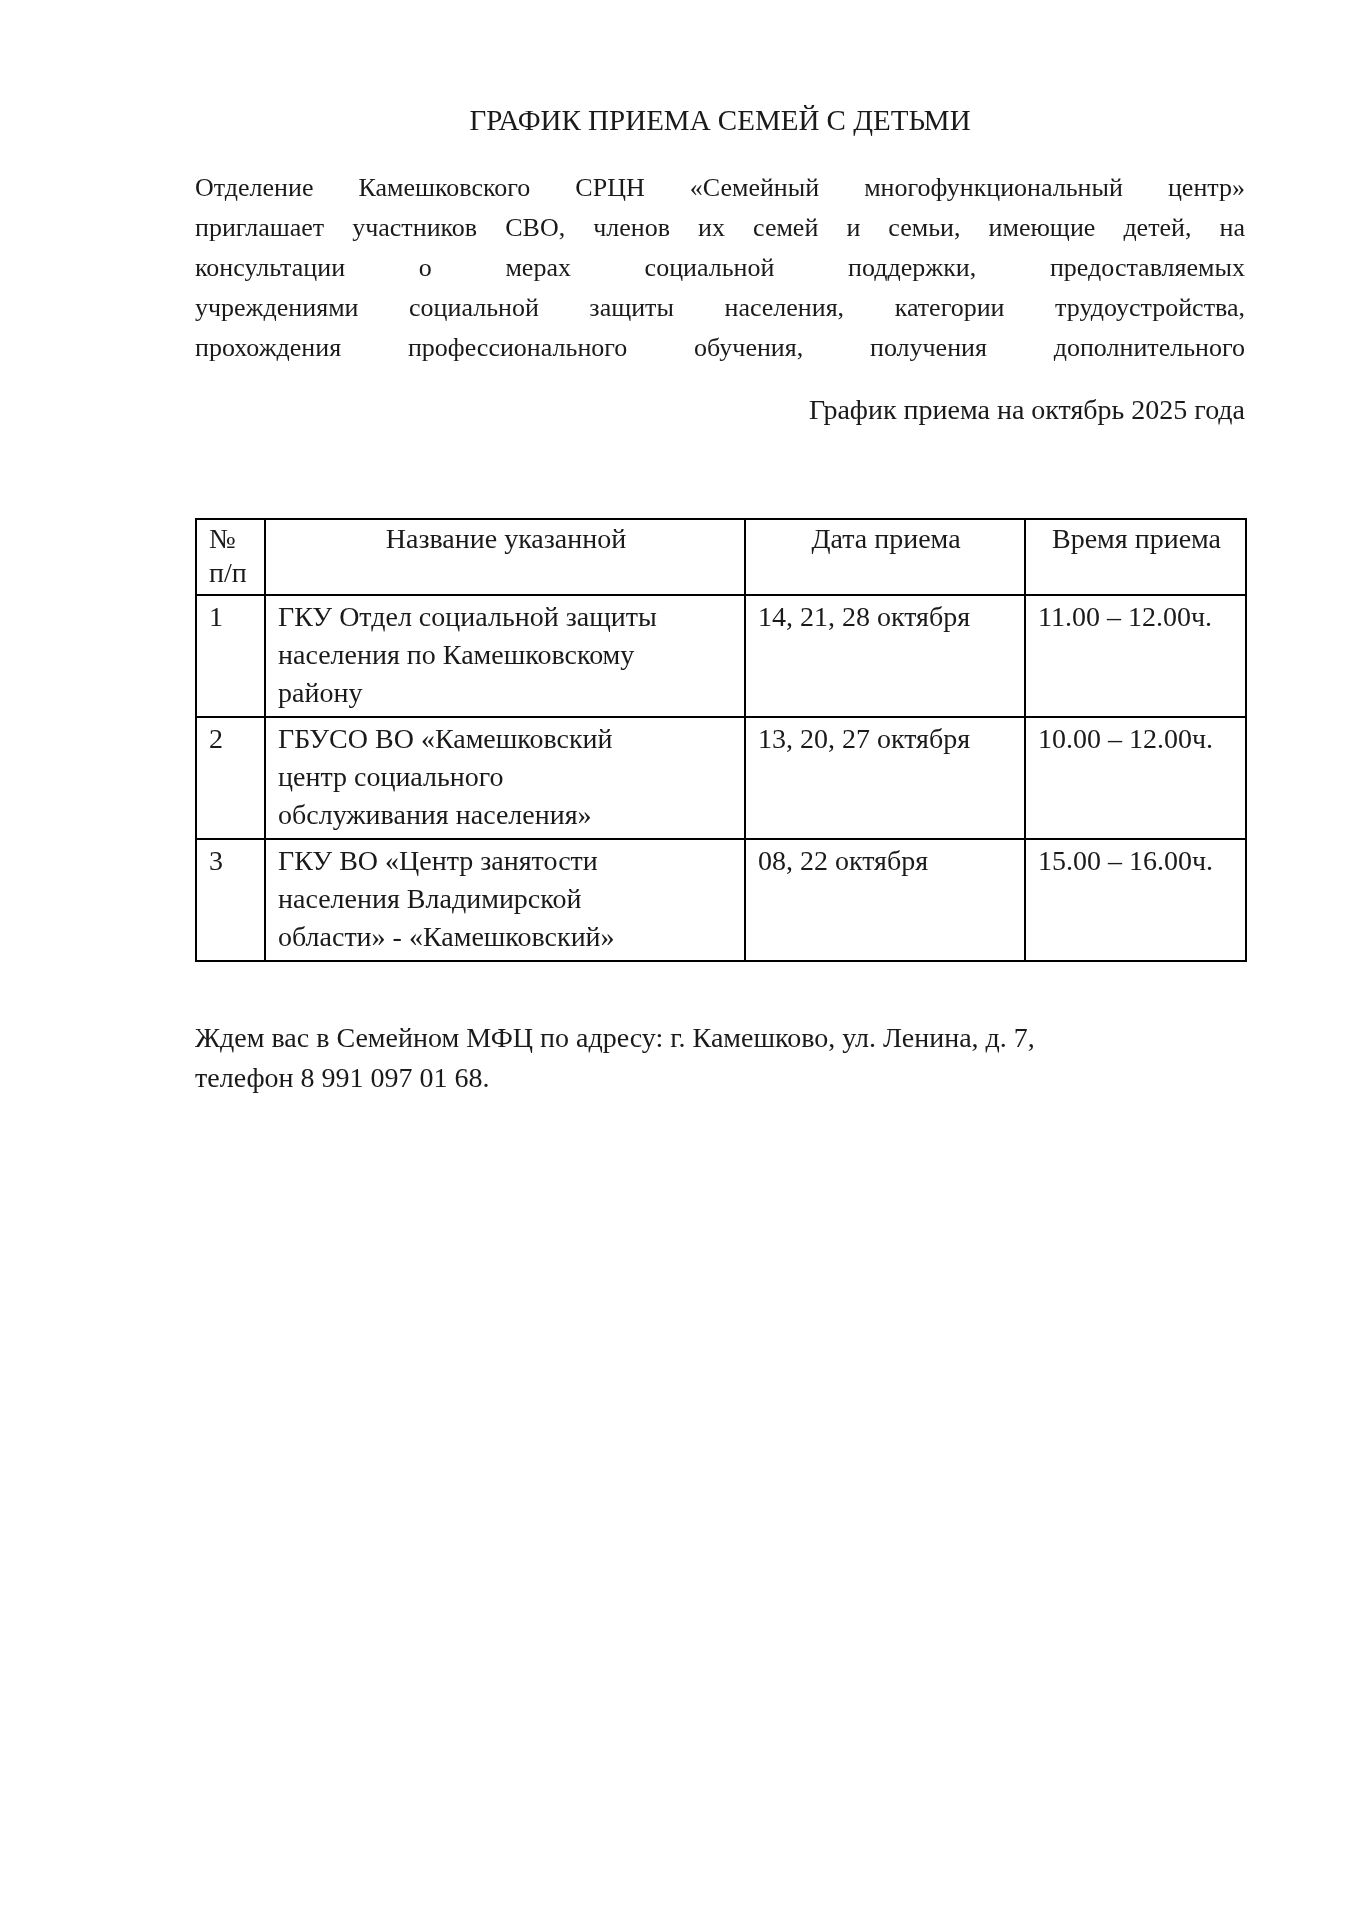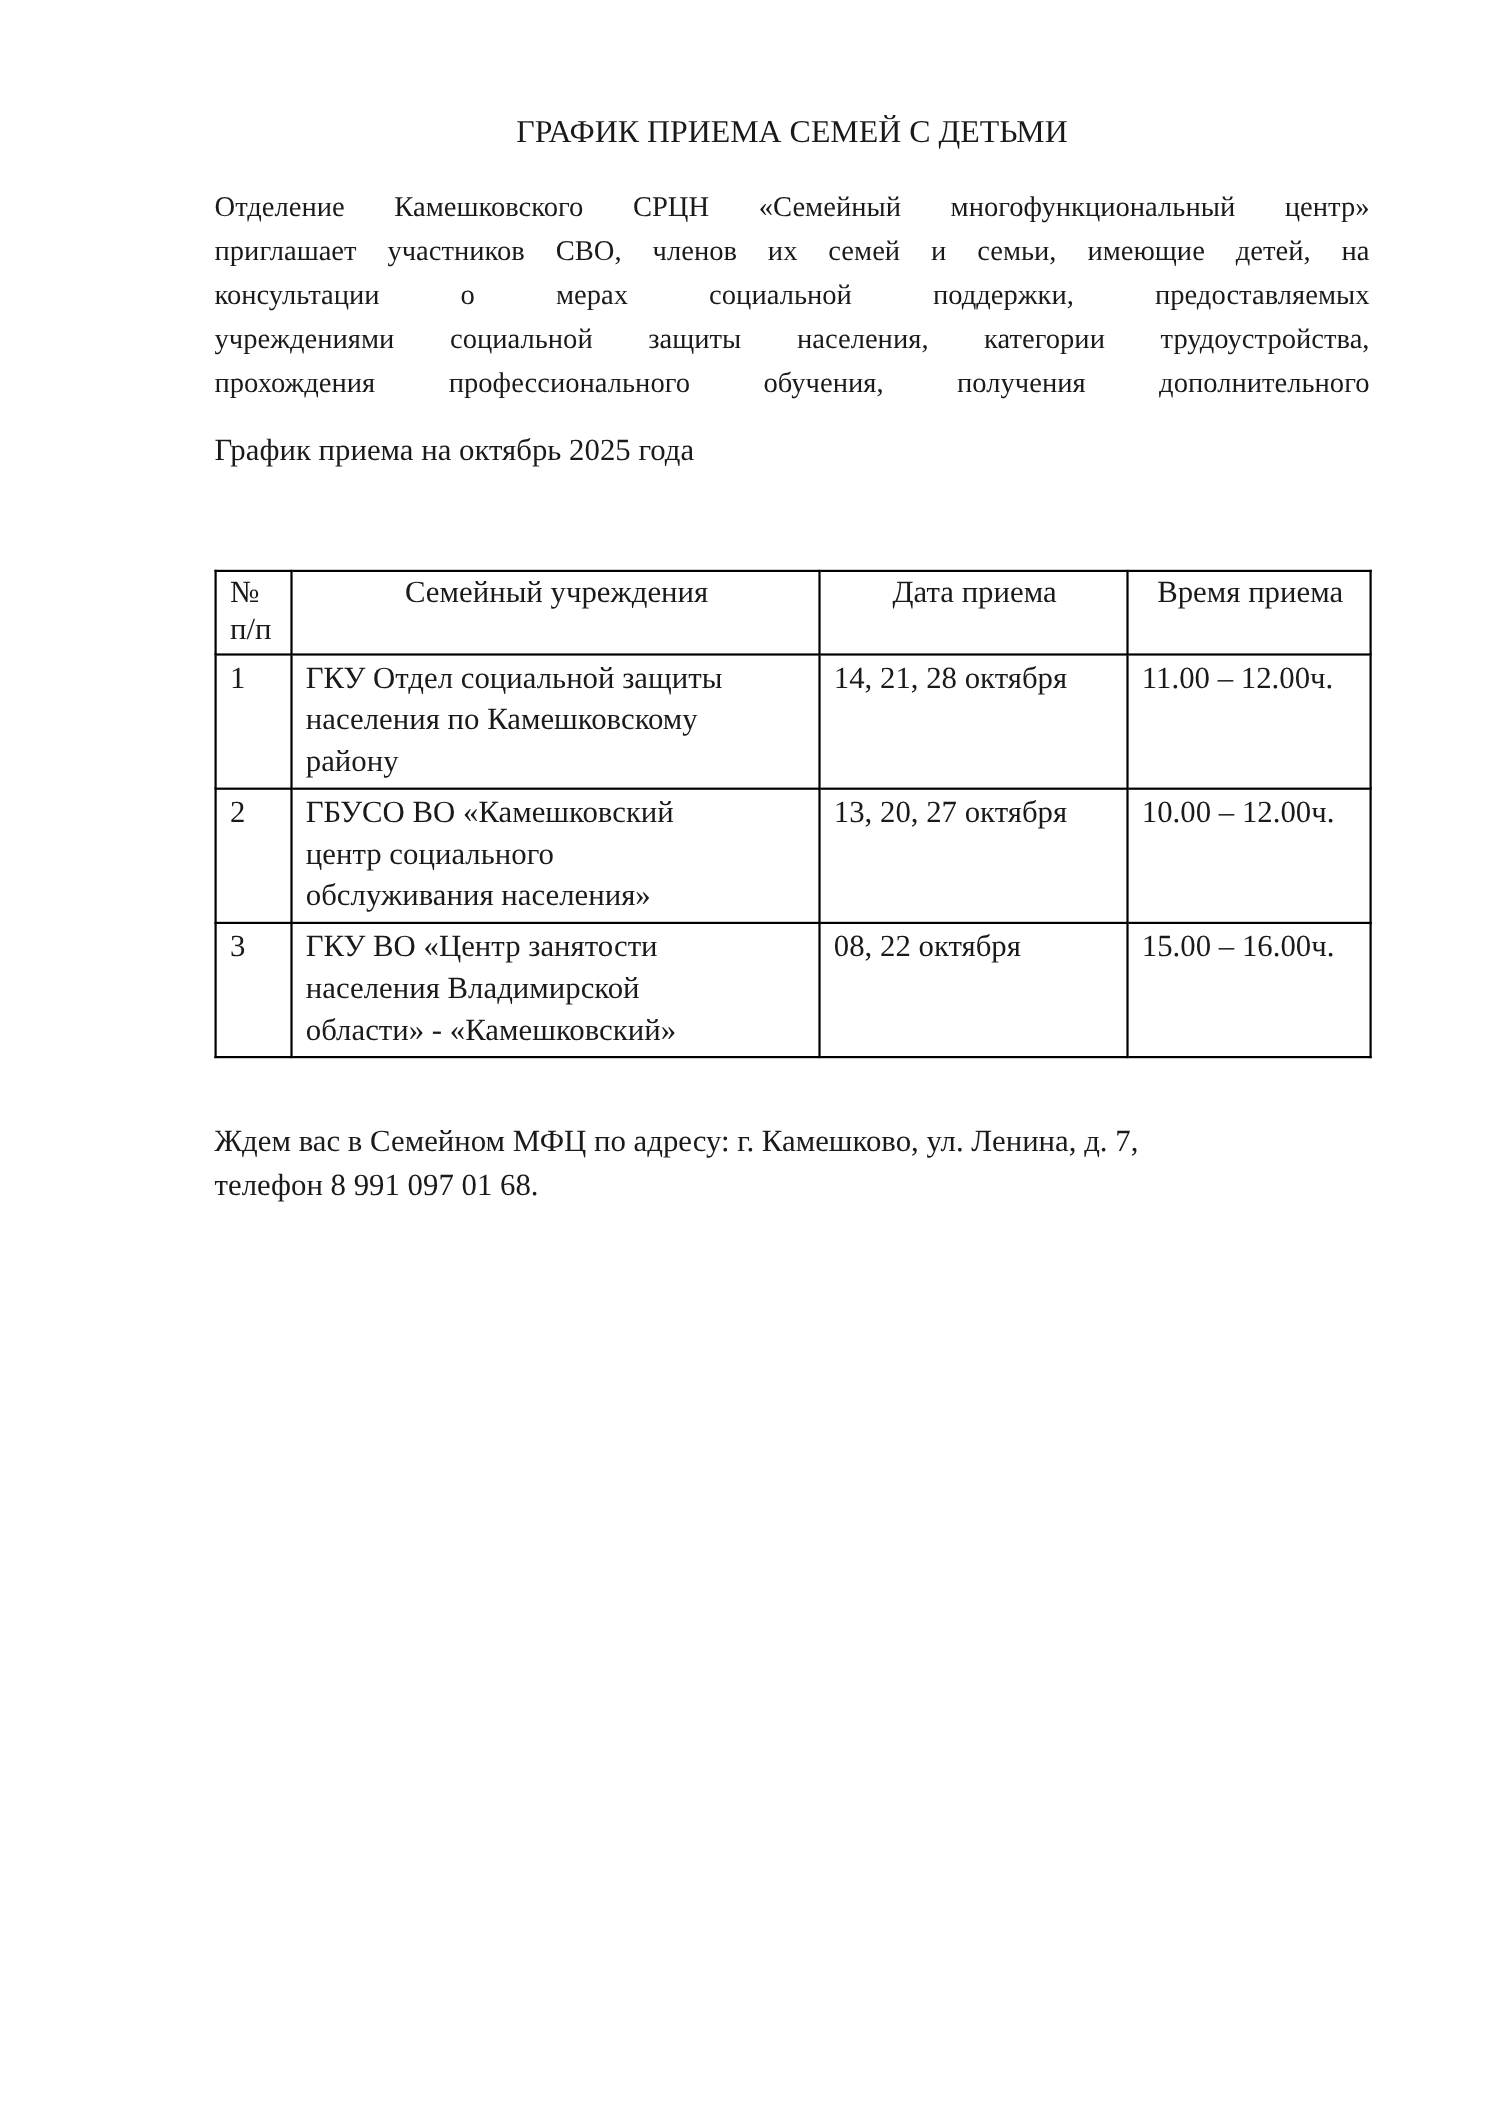--- a/index.html
+++ b/index.html
@@ -33,21 +33,21 @@
   }
   .intro .line {
     line-height: 40px;
     text-align: justify;
   }
   .intro .line.jfull {
     text-align-last: justify;
   }
   .subtitle {
     margin-top: 22px;
-    text-align: left;
+    text-align: right;
     font-size: 28px;
     line-height: 40px;
   }
   table.schedule {
     margin-top: 88px;
     border-collapse: collapse;
     table-layout: fixed;
     width: 1050px;
   }
   .schedule col.c-num  { width: 69px;  }
@@ -103,21 +103,21 @@
       <colgroup>
         <col class="c-num">
         <col class="c-name">
         <col class="c-date">
         <col class="c-time">
       </colgroup>
       <thead>
         <tr>
           <th>№
 п/п</th>
-          <th class="center">Семейный учреждения</th>
+          <th class="center">Название указанной</th>
           <th class="center">Дата приема</th>
           <th class="center">Время приема</th>
         </tr>
       </thead>
       <tbody>
         <tr>
           <td class="cell-num">1</td>
           <td class="cell-name">ГКУ Отдел социальной защиты
 населения по Камешковскому
 району</td>

